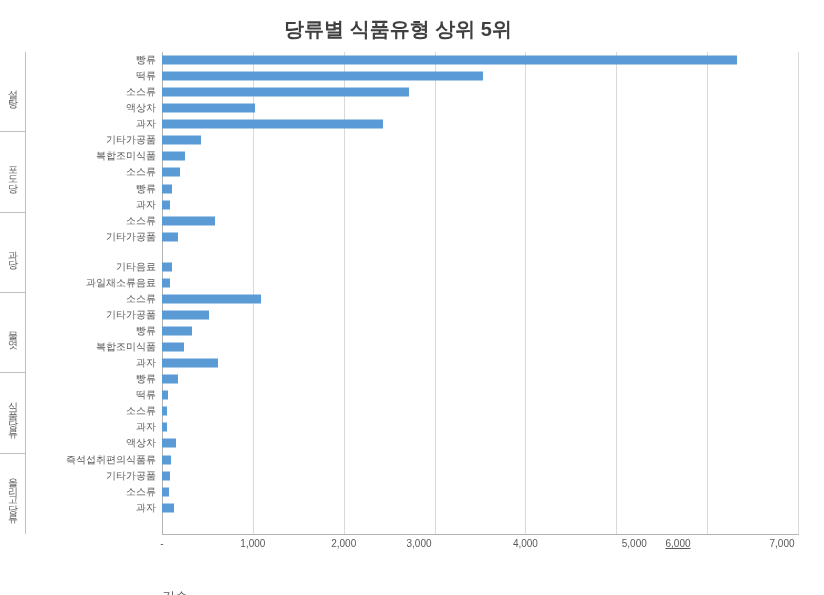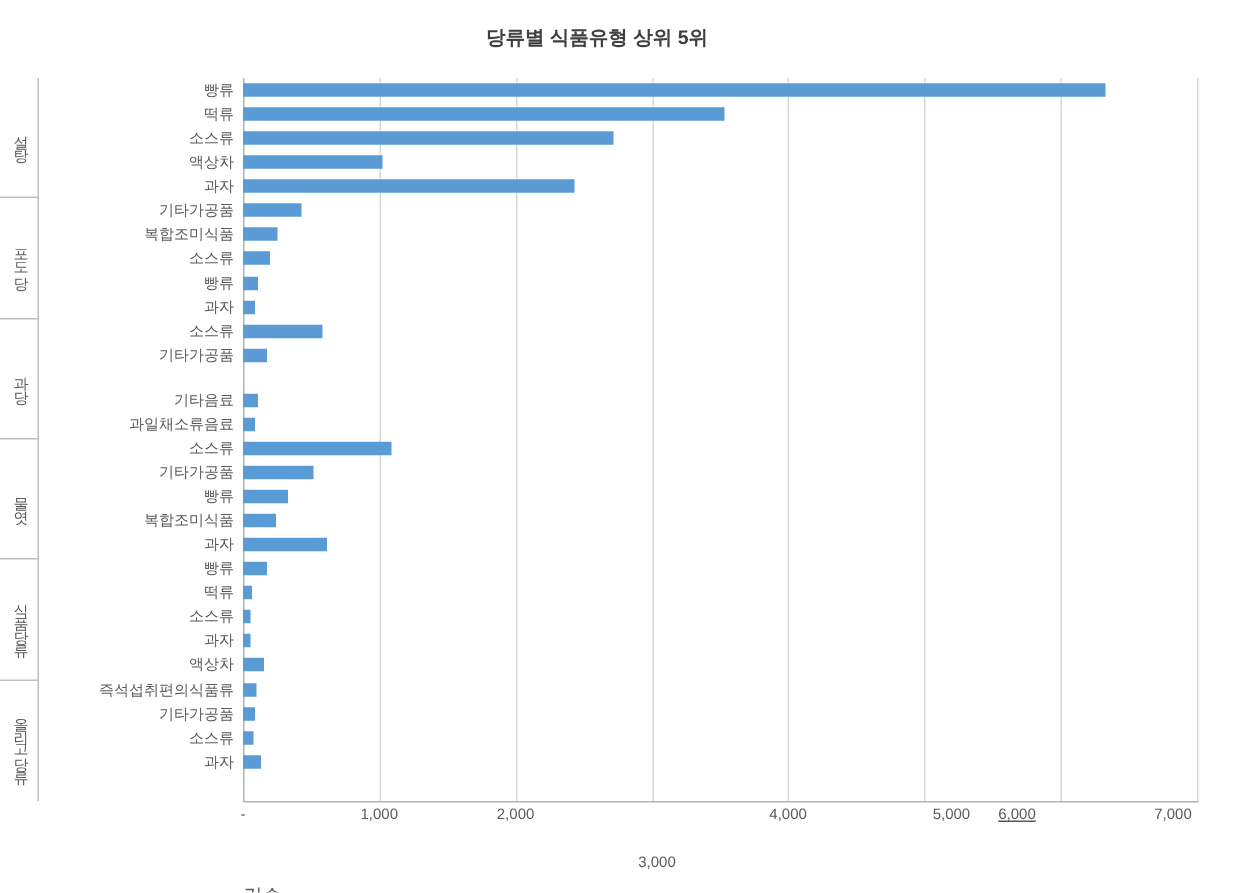--- a/index.html
+++ b/index.html
@@ -18,21 +18,21 @@
     position: relative;
     width: 824px;
     height: 595px;
   }
   #chart-title {
     position: absolute;
     top: 16px;
     left: 0;
     width: 796px;
     text-align: center;
-    font-size: 13px;
+    font-size: 20px;
     font-weight: bold;
     color: #404040;
   }
   
   #plot-area {
     position: absolute;
     left: 162px;
     top: 52px;
     width: 636px;
     height: 482px;
@@ -325,20 +325,20 @@
           <div class="bar" style="width: 11.8114px; background: rgb(91, 155, 213);"></div>
         </div>
       </div>
   </div>
 
   <div id="baseline"></div>
   <div id="xticks">
       <div class="xtick" style="left: 0px;">-</div>
       <div class="xtick" style="left: 90.8571px;">1,000</div>
       <div class="xtick" style="left: 181.714px;">2,000</div>
-      <div class="xtick" style="left: 276px; margin-top: 32px;">3,000</div>
+      <div class="xtick" style="left: 257px;">3,000</div>
       <div class="xtick" style="left: 363.429px;">4,000</div>
       <div class="xtick" style="left: 454.286px; padding-left: 36px;">5,000</div>
       <div class="xtick" style="left: 516px; text-decoration: underline;">6,000</div>
       <div class="xtick" style="left: 620px;">7,000</div>
     </div>
   <div id="xaxis-title">건수</div>
 </div>
 
 </body></html>

